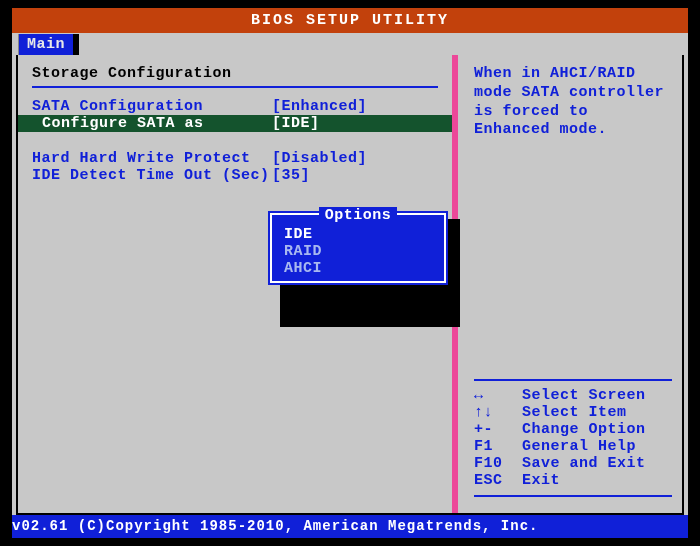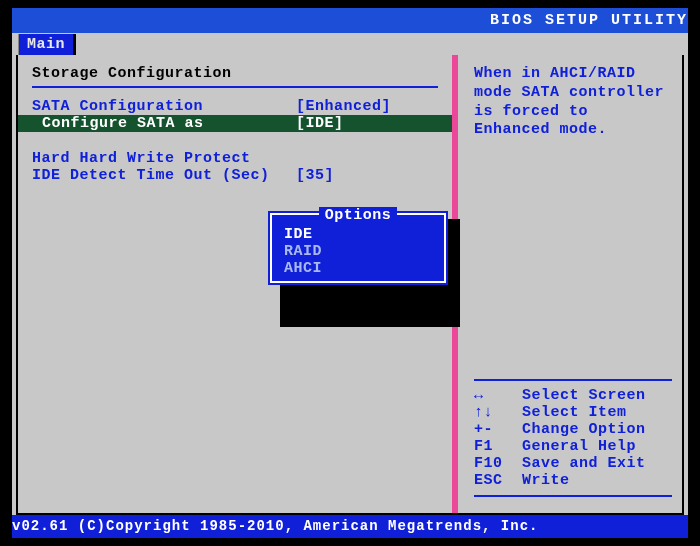--- a/index.html
+++ b/index.html
@@ -12,39 +12,39 @@
     letter-spacing: 0.5px;
   }
   .screen {
     position: absolute;
     left: 12px; top: 8px; right: 12px; bottom: 8px;
     background: #c8c8c8;
     display: flex;
     flex-direction: column;
   }
   .titlebar {
-    background: #1d4ed8;
-    color: #fff;
-    text-align: right;
+    background: #c2410c;
+    color: #fff;
+    text-align: center;
     padding: 4px 0 4px 0;
     font-weight: bold;
     letter-spacing: 2px;
   }
   .tabbar {
     height: 22px;
     background: #c8c8c8;
     display: flex;
     align-items: flex-end;
   }
   .tab {
     background: #c8c8c8;
     color: #1020d8;
     padding: 2px 8px;
     border-left: 1px solid #888;
-    border-right: 3px solid #000000;
+    border-right: 6px solid #000000;
     margin-left: 6px;
   }
   .tab.active {
     background: #1020d8;
     color: #e8e8e8;
   }
   .body {
     flex: 1;
     display: flex;
     border: 2px solid #000;
@@ -71,21 +71,20 @@
     margin-bottom: 4px;
   }
   .hr {
     border: none;
     border-top: 2px solid #1020d8;
     margin: 4px 0 10px 0;
   }
   .row {
     display: flex;
     color: #1020d8;
-    gap: 24px;
   }
   .row .label { width: 240px; }
   .row .value { }
   .row.selected {
     background: #14532d;
     color: #fff;
     margin: 0 -14px;
     padding: 0 14px;
   }
   .row.selected .label, .row.selected .value { color: #fff; }
@@ -172,20 +171,21 @@
 
       <div class="row selected">
         <span class="label" style="padding-left:10px">Configure SATA as</span>
         <span class="value">[IDE]</span>
       </div>
 
       <div class="spacer"></div>
 
       <div class="row">
         <span class="label">Hard Hard Write Protect</span>
+        <span class="value">[Disabled]</span>
       </div>
 
       <div class="row">
         <span class="label">IDE Detect Time Out (Sec)</span>
         <span class="value">[35]</span>
       </div>
 
       <div class="popup-shadow"></div>
       <div class="popup">
         <div class="popup-inner">
@@ -218,21 +218,21 @@
           <div class="nav-row">
             <span class="nav-key">F1</span>
             <span class="nav-desc">General Help</span>
           </div>
           <div class="nav-row">
             <span class="nav-key">F10</span>
             <span class="nav-desc">Save and Exit</span>
           </div>
           <div class="nav-row">
             <span class="nav-key">ESC</span>
-            <span class="nav-desc">Write</span>
+            <span class="nav-desc">Exit</span>
           </div>
         </div>
         <hr class="help-divider">
       </div>
     </div>
 
   </div>
 
   <div class="footer">
     <span>v02.61 (C)Copyright 1985-2010, American Megatrends, Inc.</span>

